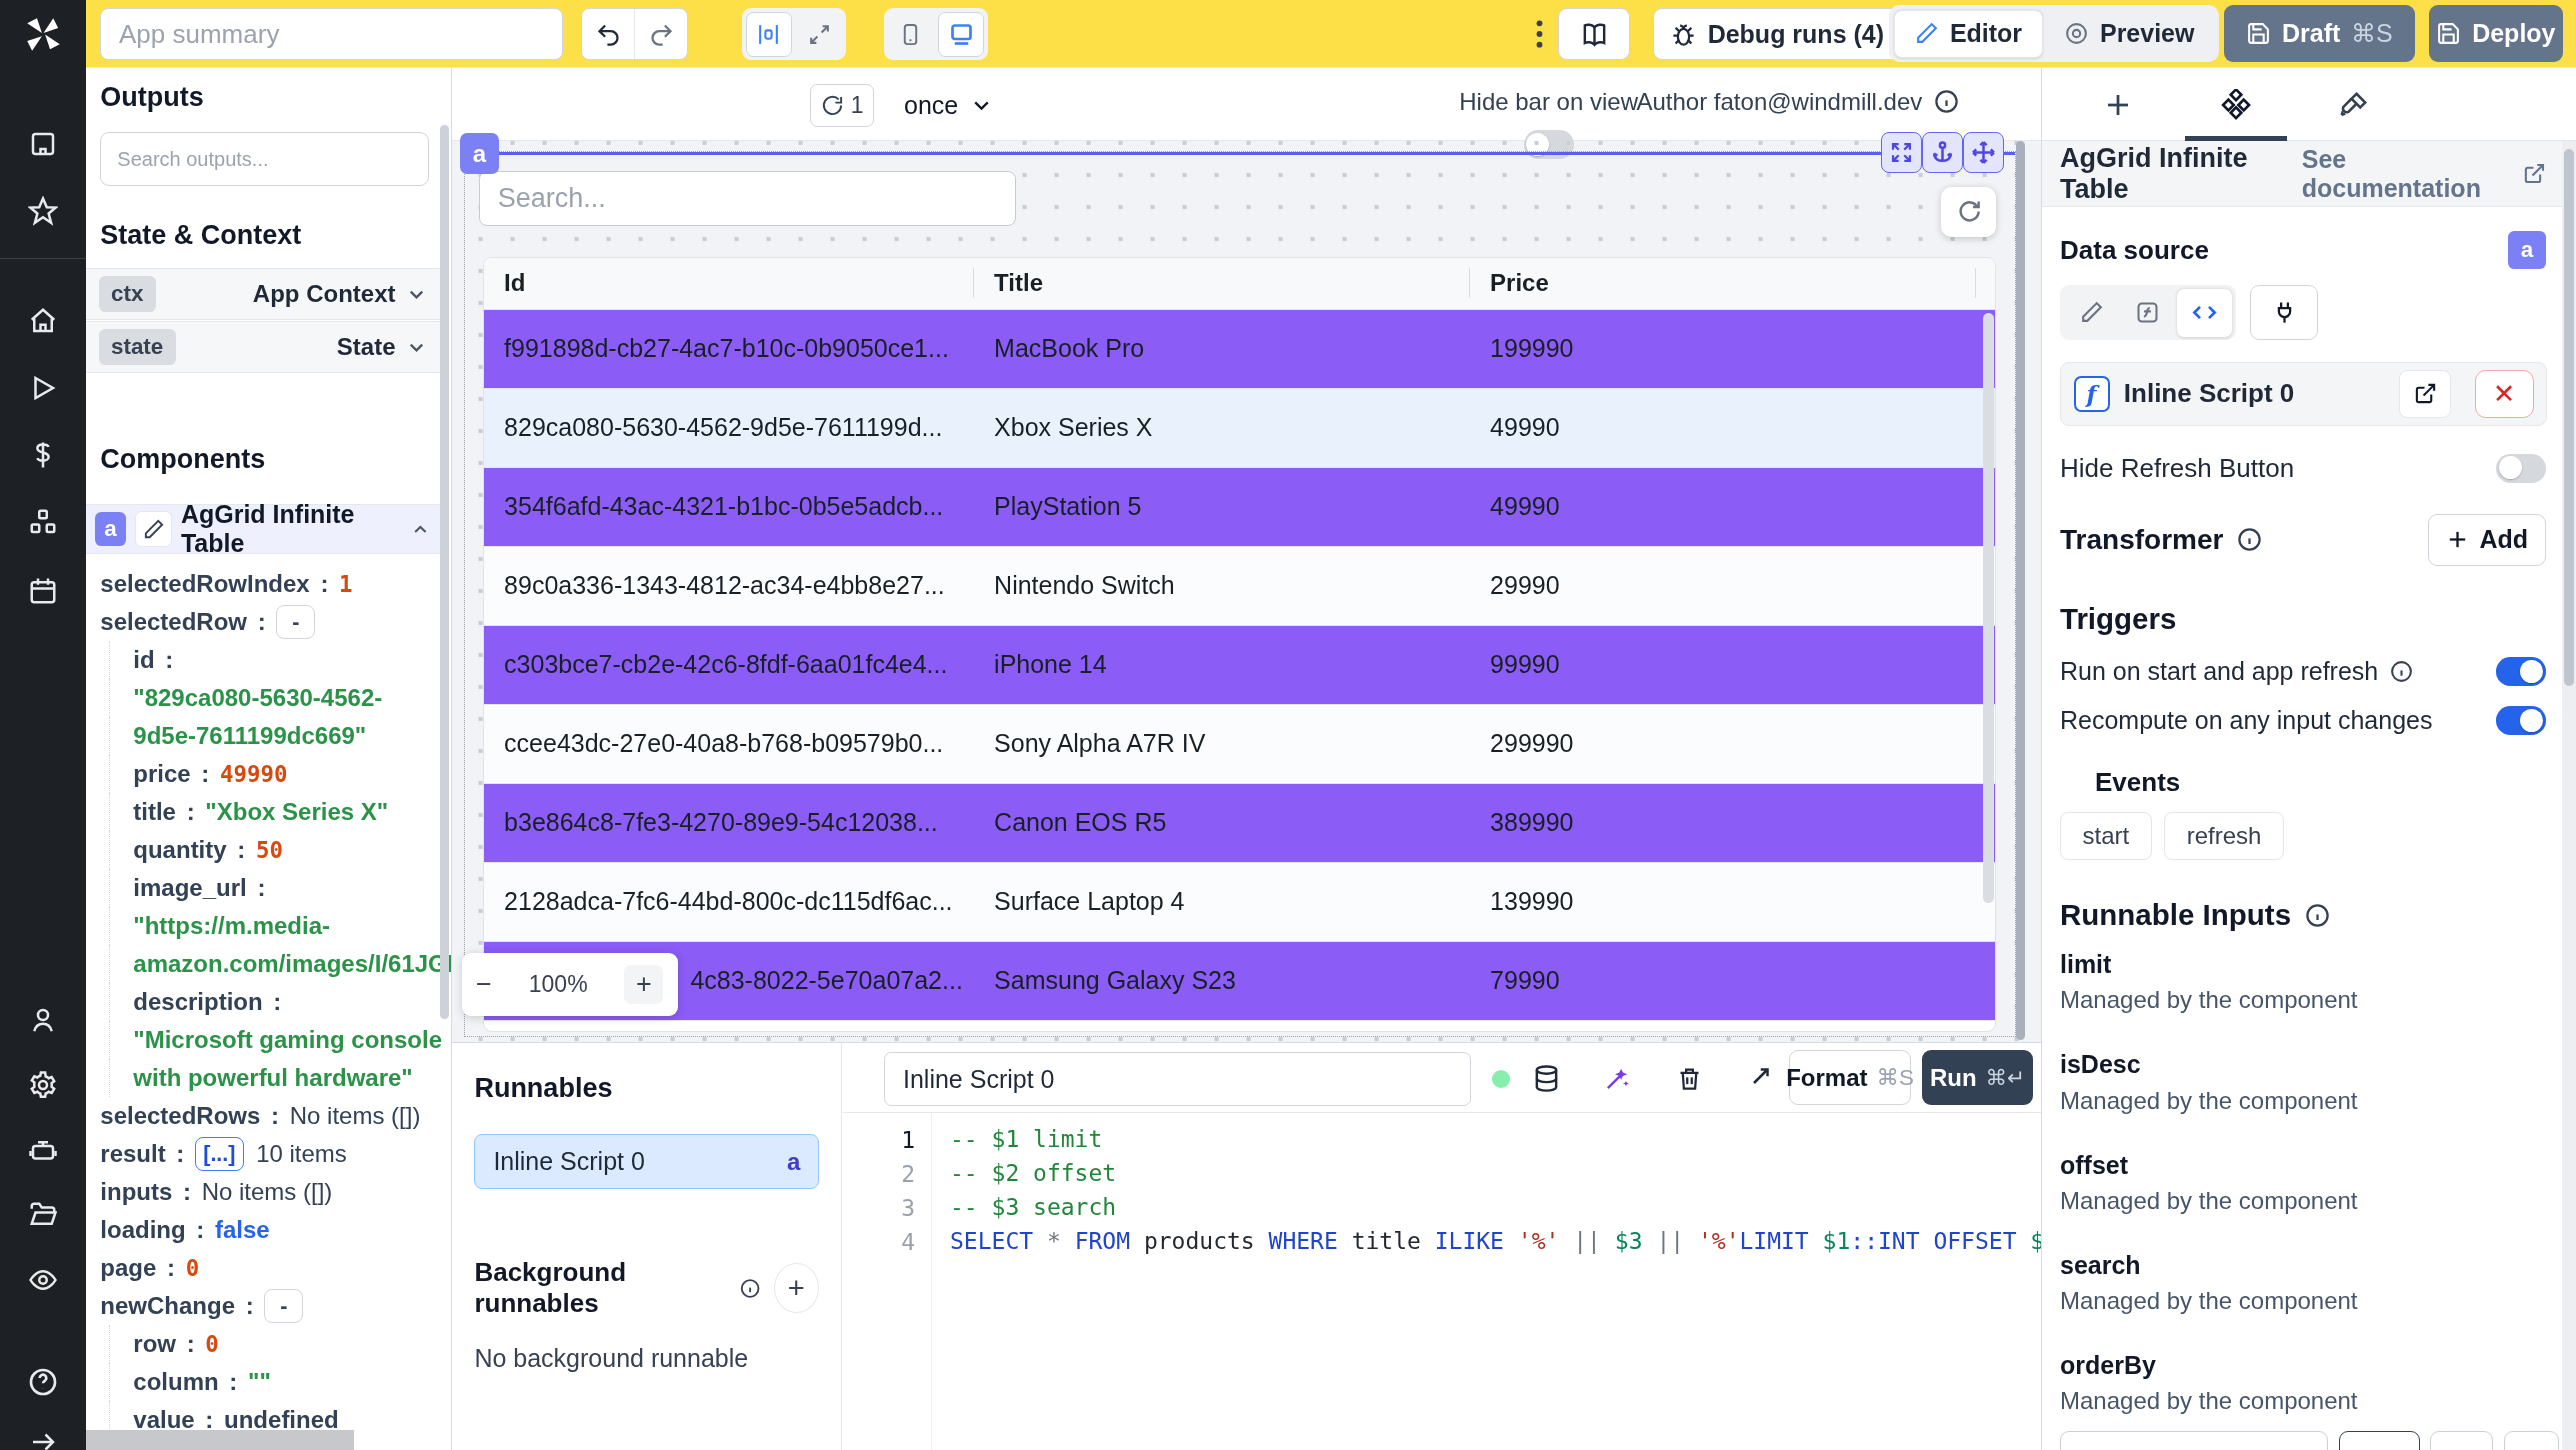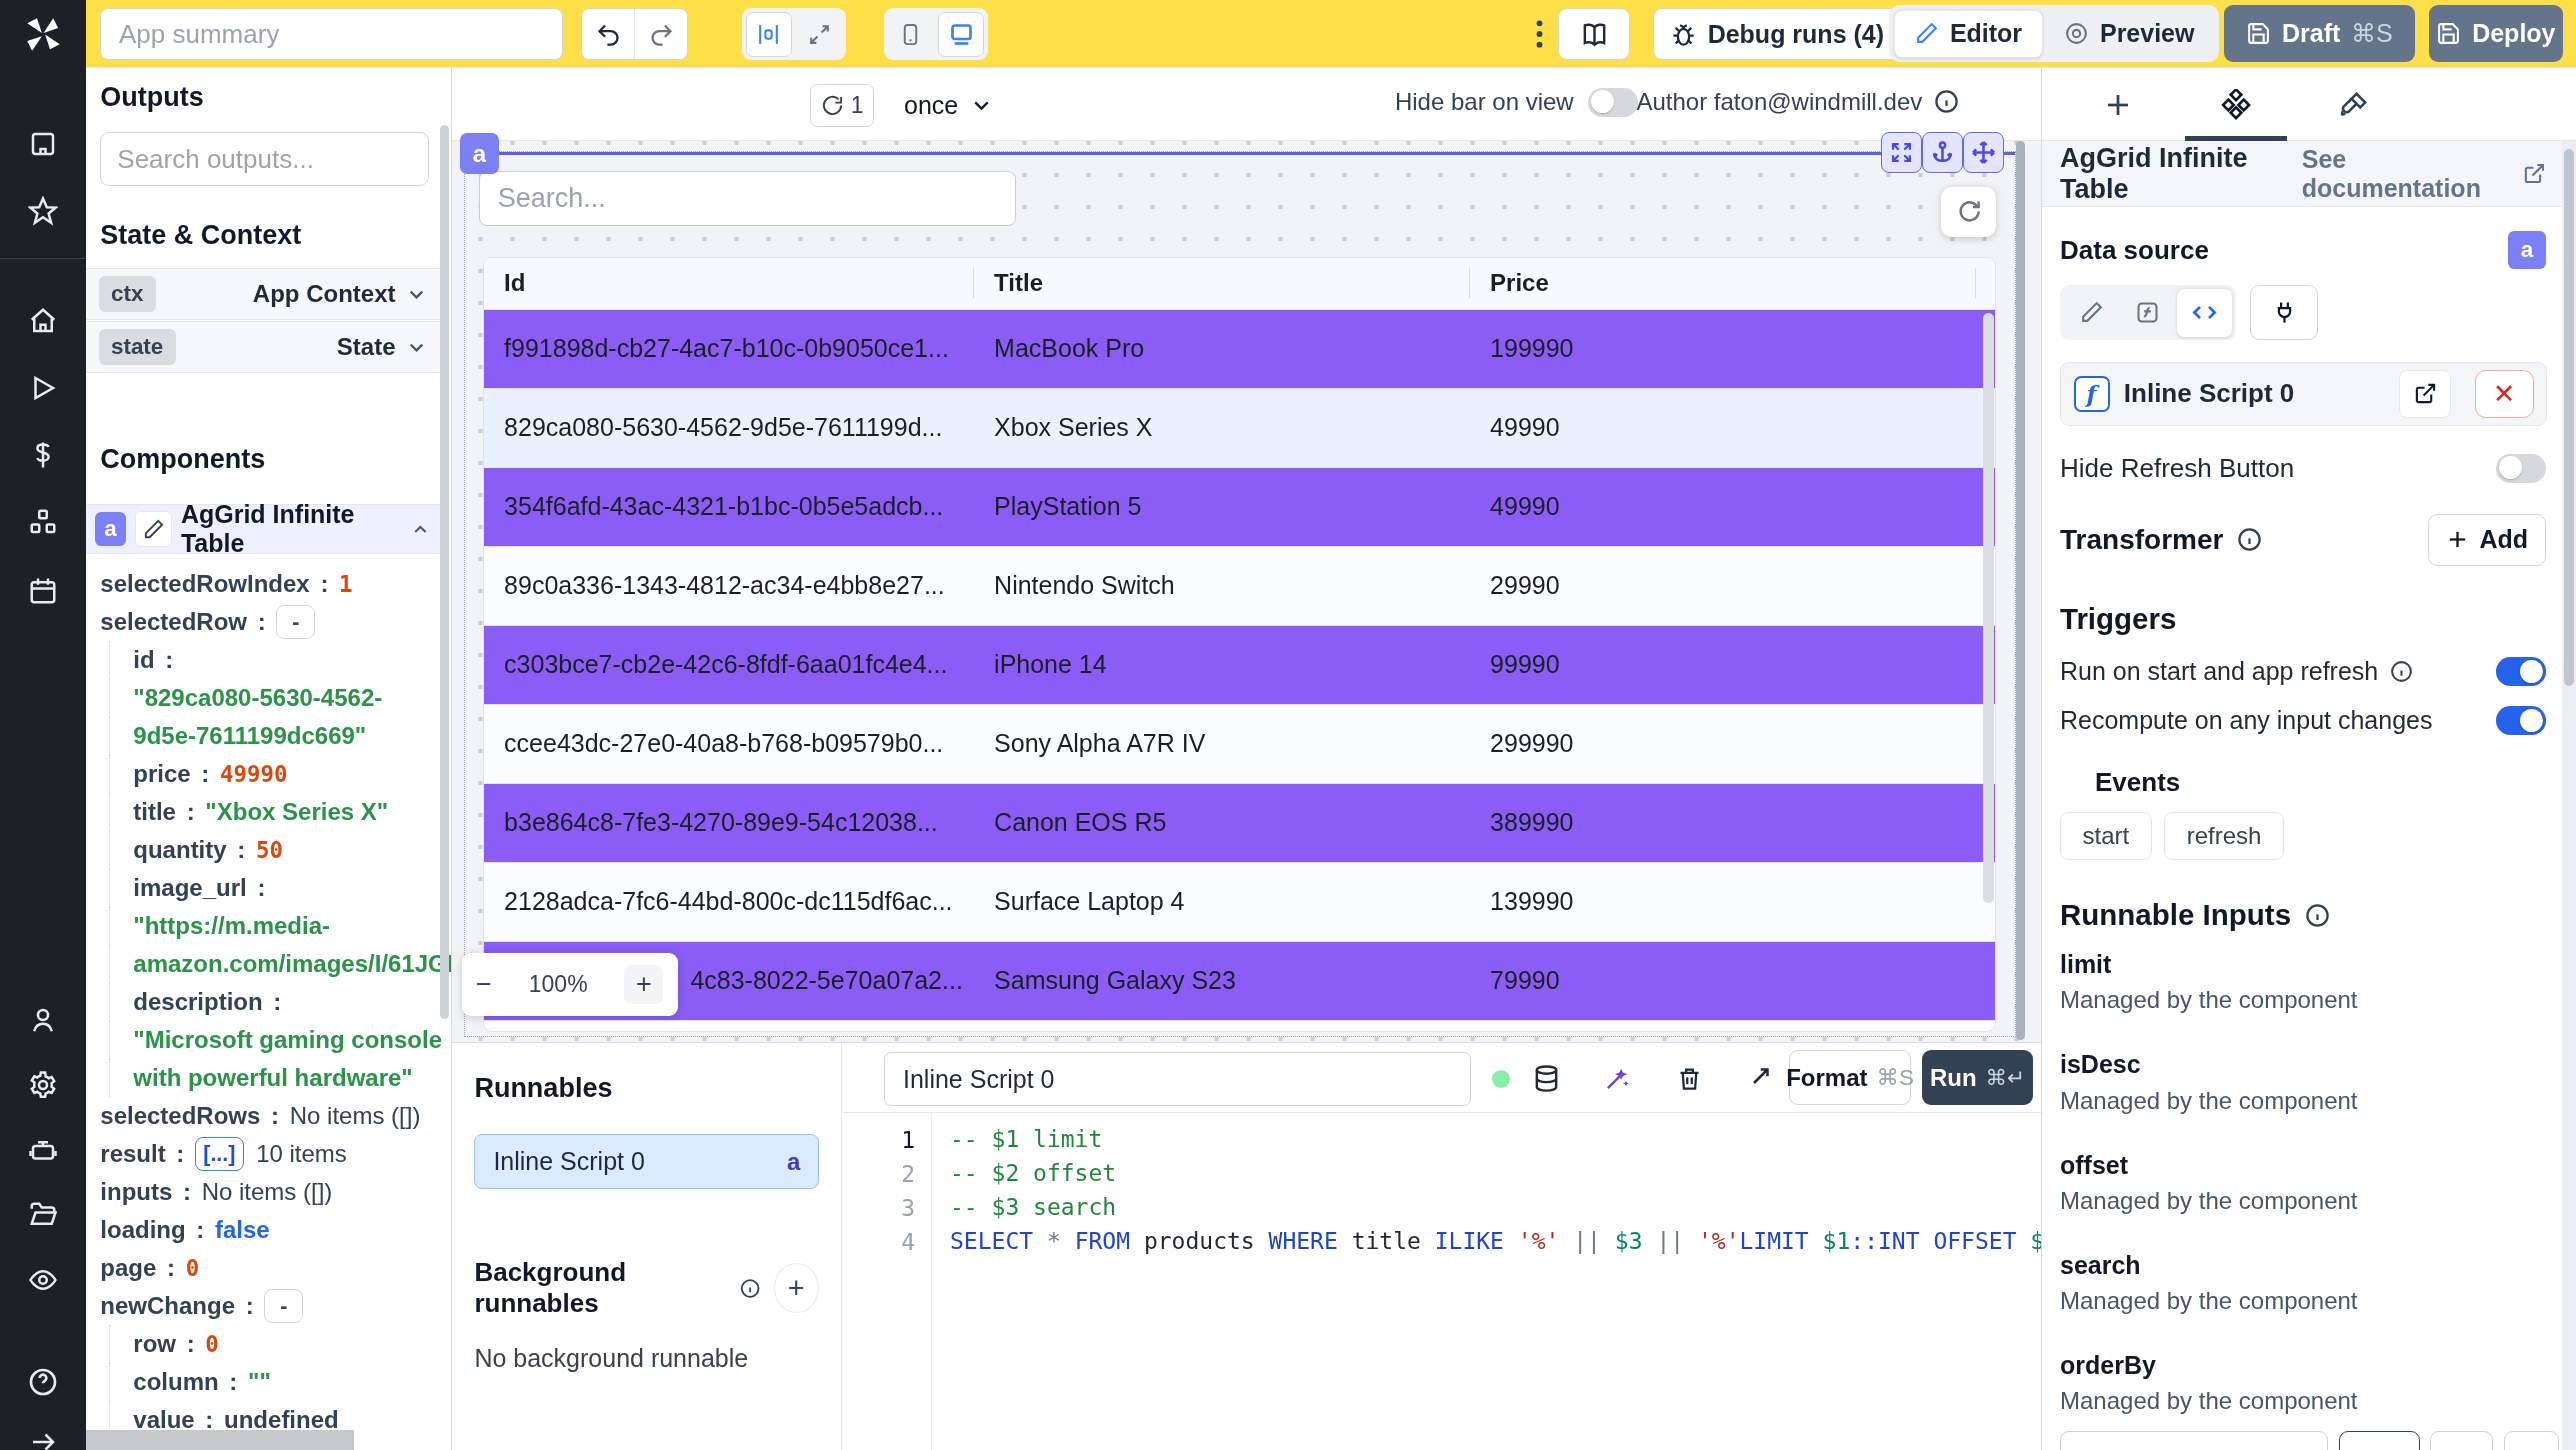--- a/index.html
+++ b/index.html
@@ -27,21 +27,21 @@
   .bluebtn .kbd { color:#cbd5e1; font-weight:normal; }
 
   
   .rail { position:absolute; left:0; top:68px; width:86px; height:1383px; background:#1d2025; z-index:30; }
   .rail .ric { position:absolute; left:0; width:86px; height:43px; display:flex; align-items:center; justify-content:center; color:#e8eaed; }
   .rail .divider { position:absolute; left:0; width:86px; border-top:0.9px solid #3c4046; }
 
   
   .leftpanel { position:absolute; left:86px; top:68px; width:366px; height:1383px; background:#fff; border-right:0.9px solid #d7dade; overflow:hidden; }
   .lp-h { font-size:27px; font-weight:bold; color:#111827; }
-  .lp-search { position:absolute; left:14.3px; top:64px; width:329px; height:54px; border:0.9px solid #d1d5db; border-radius:9px; font-size:26px; padding:0 16px; color:#374151; outline:none; }
+  .lp-search { position:absolute; left:14.3px; top:64px; width:329px; height:54px; border:0.9px solid #d1d5db; border-radius:9px; font-size:20px; padding:0 16px; color:#374151; outline:none; }
   .lp-search::placeholder { color:#9ca3af; }
   .staterow { position:absolute; left:0; width:354px; height:52px; background:#f6f7f8; border-top:0.9px solid #e5e7eb; border-bottom:0.9px solid #e5e7eb; display:flex; align-items:center; padding:0 12.5px; }
   .badge-gray { background:#d9dce0; color:#374151; font-weight:bold; font-size:22.4px; border-radius:6.3px; padding:5.4px 12.5px; }
   .staterow .lbl { margin-left:auto; font-weight:bold; font-size:24px; color:#1f2937; display:flex; align-items:center; gap:9px; }
   .comprow { position:absolute; left:0; top:436px; width:354px; height:50px; background:#eef0fe; border-top:0.9px solid #e5e7eb; border-bottom:0.9px solid #e5e7eb; display:flex; align-items:center; padding:0 9px; gap:9px; }
   .abadge { width:34px; height:34px; border-radius:6.3px; background:#7b81f4; color:#fff; font-weight:bold; font-size:22.4px; display:flex; align-items:center; justify-content:center; }
   .pencilbox { width:41px; height:36px; background:#fff; border:0.9px solid #e5e7eb; border-radius:6.3px; display:flex; align-items:center; justify-content:center; color:#374151; }
   .comprow .clbl { font-weight:bold; font-size:25px; color:#111827; }
   .tree { position:absolute; left:14.3px; top:497px; width:335px; }
   .trow { height:38px; display:flex; align-items:center; font-size:24px; font-weight:bold; color:#334155; white-space:nowrap; }
@@ -55,21 +55,21 @@
   .chip { border:0.9px solid #d1d5db; border-radius:8px; min-width:39px; height:34px; display:inline-flex; align-items:center; justify-content:center; font-size:21.5px; color:#374151; padding:0 7.2px; background:#fff; }
   .chip.blue { border-color:#3b82f6; color:#1d4ed8; font-weight:bold; }
   .lp-vscroll { position:absolute; right:1.8px; top:57px; width:9px; height:894px; background:#cdd2d8; border-radius:5.4px; }
   .lp-hscroll { position:absolute; left:0px; bottom:0px; width:268px; height:21.5px; background:#c6c8cb; }
 
   
   .canvas { position:absolute; left:452px; top:68px; width:1589px; height:974px; background:#f1f3f6; }
   .canvasbar { position:absolute; left:0; top:0; width:1589px; height:73px; background:#fff; border-bottom:0.9px solid #e5e7eb; }
   .refbox { position:absolute; left:358px; top:16px; width:64px; height:43px; border:0.9px solid #d1d5db; border-radius:7.2px; display:flex; align-items:center; justify-content:center; gap:7.2px; color:#374151; font-size:23px; }
   .oncebox { position:absolute; left:452px; top:16px; height:43px; display:flex; align-items:center; gap:10.7px; font-size:25px; color:#111827; }
-  .hidebar { position:absolute; right:403px; top:19.7px; display:flex; align-items:center; gap:14.3px; font-size:24px; color:#334155; }
+  .hidebar { position:absolute; right:403px; top:19.7px; display:flex; align-items:center; gap:14.3px; font-size:24px; color:#334155;flex-direction:column; }
   .author { position:absolute; right:81px; top:19.7px; display:flex; align-items:center; gap:10.7px; font-size:24px; color:#334155; }
   .toggle { width:50px; height:29px; border-radius:14.3px; background:#d5d9de; position:relative; }
   .toggle .knob { position:absolute; left:2.7px; top:2.7px; width:23px; height:23px; background:#fff; border-radius:50%; box-shadow:0 0.9px 1.8px rgba(0,0,0,.25); }
   .toggle.on { background:#2563eb; }
   .toggle.on .knob { left:auto; right:2.7px; }
   .canvasbody { position:absolute; left:0; top:73px; width:1589px; height:901px;
     background-image:radial-gradient(#c9ced6 2.2px, transparent 2.3px); background-size:32px 32px; background-position:12.5px 18px; }
   .component { position:absolute; left:13.4px; top:10.7px; width:1550px; height:884px; border-top:3.6px solid #5b5ef0; outline:1.8px dotted #9ca3af; outline-offset:-0.9px; }
   .ctag { position:absolute; left:-5.4px; top:-21.5px; width:39px; height:41px; background:#7b81f4; border-radius:7.2px; color:#fff; font-weight:bold; font-size:24px; display:flex; align-items:center; justify-content:center; z-index:6; }
   .cornerbtn { position:absolute; top:-23px; width:41px; height:41px; background:#e3e5fc; border:1.8px solid #6366f1; border-radius:8px; color:#4f46e5; display:flex; align-items:center; justify-content:center; z-index:6; }

